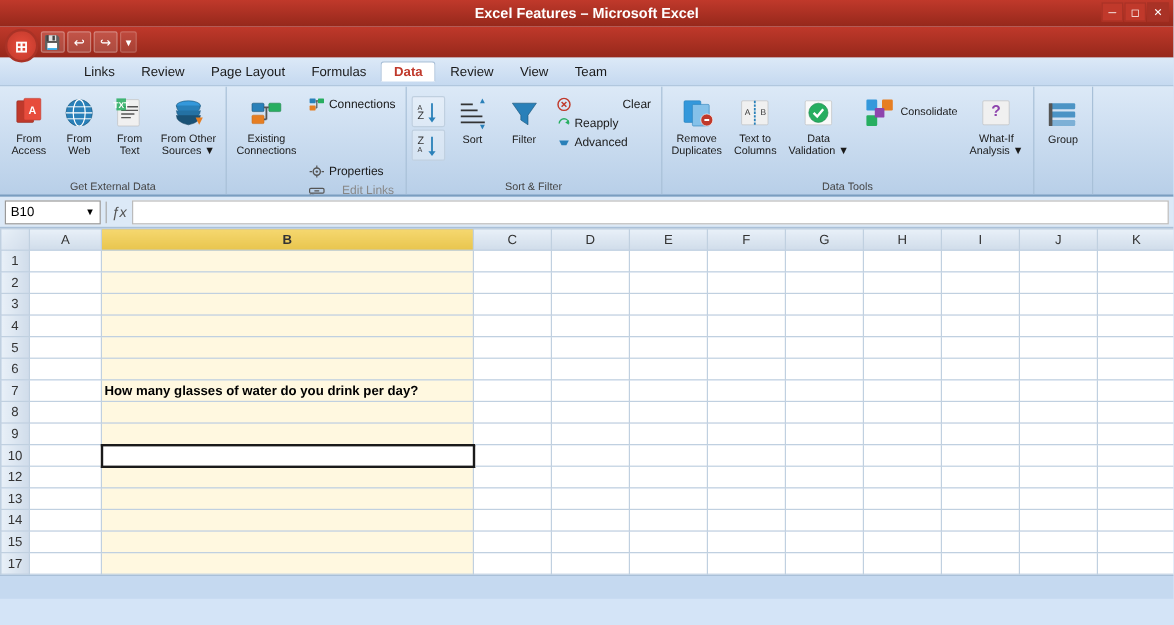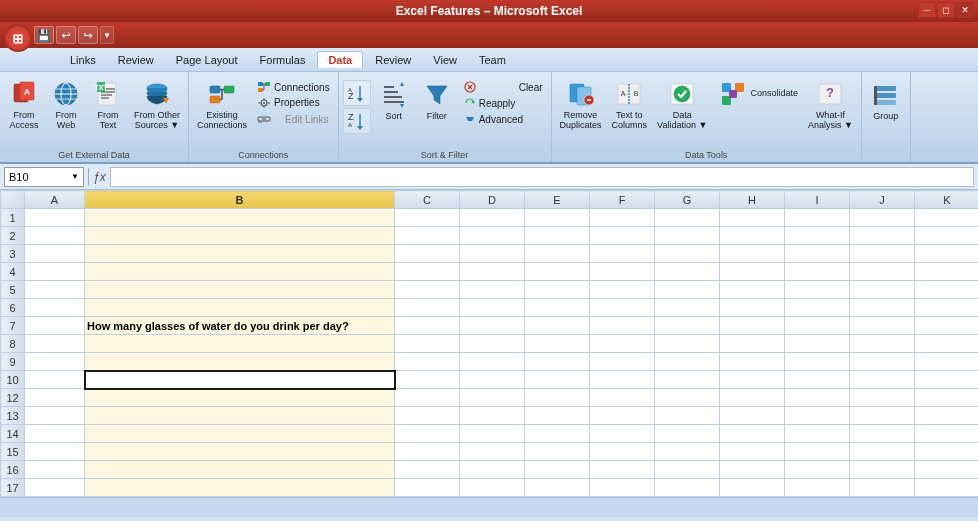--- a/index.html
+++ b/index.html
@@ -123,21 +123,21 @@
           <svg width="14" height="12" viewBox="0 0 14 12">
               <rect x="1" y="1" width="5" height="4" rx="0.5" fill="#2980b9"></rect>
               <rect x="8" y="1" width="5" height="4" rx="0.5" fill="#27ae60"></rect>
               <rect x="1" y="7" width="5" height="4" rx="0.5" fill="#e67e22"></rect>
               <line x1="6" y1="3" x2="8" y2="3" stroke="#555" stroke-width="1"></line>
               <line x1="7" y1="3" x2="7" y2="9" stroke="#555" stroke-width="1"></line>
               <line x1="6" y1="9" x2="7" y2="9" stroke="#555" stroke-width="1"></line>
             </svg>
           <span style="font-size:10px;color:#1a1a1a;">Connections</span>
         </div>
-        <div style="display:flex;gap:3px;padding:1px 4px;cursor:pointer;border-radius:2px;white-space:nowrap;">
+        <div style="display:flex;align-items:center;gap:3px;padding:1px 4px;cursor:pointer;border-radius:2px;white-space:nowrap;margin-top:40px;">
           <svg width="14" height="12" viewBox="0 0 14 12">
               <circle cx="7" cy="6" r="3" fill="none" stroke="#555" stroke-width="1.2"></circle>
               <circle cx="7" cy="6" r="1" fill="#555"></circle>
               <line x1="7" y1="1" x2="7" y2="3" stroke="#555" stroke-width="1"></line>
               <line x1="7" y1="9" x2="7" y2="11" stroke="#555" stroke-width="1"></line>
               <line x1="1" y1="6" x2="3" y2="6" stroke="#555" stroke-width="1"></line>
               <line x1="11" y1="6" x2="13" y2="6" stroke="#555" stroke-width="1"></line>
             </svg>
           <span style="font-size:10px;color:#1a1a1a;">Properties</span>
         </div>
@@ -527,34 +527,20 @@
           <td style="background: white; padding: 0px 2px; height: 18px; font-size: 11px; border: 1px solid rgb(192, 208, 224);"></td>
           <td style="background: white; padding: 0px 2px; height: 18px; font-size: 11px; border: 1px solid rgb(192, 208, 224);"></td>
           <td style="background: white; padding: 0px 2px; height: 18px; font-size: 11px; border: 1px solid rgb(192, 208, 224);"></td>
           <td style="background: white; padding: 0px 2px; height: 18px; font-size: 11px; border: 1px solid rgb(192, 208, 224);"></td>
           <td style="background: white; padding: 0px 2px; height: 18px; font-size: 11px; border: 1px solid rgb(192, 208, 224);"></td>
           <td style="background: white; padding: 0px 2px; height: 18px; font-size: 11px; border: 1px solid rgb(192, 208, 224);"></td>
           <td style="background: white; padding: 0px 2px; height: 18px; font-size: 11px; border: 1px solid rgb(192, 208, 224);"></td>
           <td style="background: white; padding: 0px 2px; height: 18px; font-size: 11px; border: 1px solid rgb(192, 208, 224);"></td>
         </tr>
         <tr>
-          <th style="background: linear-gradient(to right, rgb(232, 240, 248), rgb(208, 220, 234)); text-align: center; font-weight: normal; font-size: 11px; color: rgb(51, 51, 51); width: 24px; min-width: 24px; height: 18px; border: 1px solid rgb(192, 208, 224);">16</th>
-          <td style="background: white; padding: 0px 2px; height: 18px; font-size: 11px; border: 1px solid rgb(192, 208, 224);"></td>
-          <td style="background: rgb(255, 248, 224); padding: 0px 2px; height: 18px; font-size: 11px; border: 1px solid rgb(192, 208, 224);"></td>
-          <td style="background: white; padding: 0px 2px; height: 18px; font-size: 11px; border: 1px solid rgb(192, 208, 224);"></td>
-          <td style="background: white; padding: 0px 2px; height: 18px; font-size: 11px; border: 1px solid rgb(192, 208, 224);"></td>
-          <td style="background: white; padding: 0px 2px; height: 18px; font-size: 11px; border: 1px solid rgb(192, 208, 224);"></td>
-          <td style="background: white; padding: 0px 2px; height: 18px; font-size: 11px; border: 1px solid rgb(192, 208, 224);"></td>
-          <td style="background: white; padding: 0px 2px; height: 18px; font-size: 11px; border: 1px solid rgb(192, 208, 224);"></td>
-          <td style="background: white; padding: 0px 2px; height: 18px; font-size: 11px; border: 1px solid rgb(192, 208, 224);"></td>
-          <td style="background: white; padding: 0px 2px; height: 18px; font-size: 11px; border: 1px solid rgb(192, 208, 224);"></td>
-          <td style="background: white; padding: 0px 2px; height: 18px; font-size: 11px; border: 1px solid rgb(192, 208, 224);"></td>
-          <td style="background: white; padding: 0px 2px; height: 18px; font-size: 11px; border: 1px solid rgb(192, 208, 224);"></td>
-        </tr>
-        <tr>
           <th style="background: linear-gradient(to right, rgb(232, 240, 248), rgb(208, 220, 234)); text-align: center; font-weight: normal; font-size: 11px; color: rgb(51, 51, 51); width: 24px; min-width: 24px; height: 18px; border: 1px solid rgb(192, 208, 224);">17</th>
           <td style="background: white; padding: 0px 2px; height: 18px; font-size: 11px; border: 1px solid rgb(192, 208, 224);"></td>
           <td style="background: rgb(255, 248, 224); padding: 0px 2px; height: 18px; font-size: 11px; border: 1px solid rgb(192, 208, 224);"></td>
           <td style="background: white; padding: 0px 2px; height: 18px; font-size: 11px; border: 1px solid rgb(192, 208, 224);"></td>
           <td style="background: white; padding: 0px 2px; height: 18px; font-size: 11px; border: 1px solid rgb(192, 208, 224);"></td>
           <td style="background: white; padding: 0px 2px; height: 18px; font-size: 11px; border: 1px solid rgb(192, 208, 224);"></td>
           <td style="background: white; padding: 0px 2px; height: 18px; font-size: 11px; border: 1px solid rgb(192, 208, 224);"></td>
           <td style="background: white; padding: 0px 2px; height: 18px; font-size: 11px; border: 1px solid rgb(192, 208, 224);"></td>
           <td style="background: white; padding: 0px 2px; height: 18px; font-size: 11px; border: 1px solid rgb(192, 208, 224);"></td>
           <td style="background: white; padding: 0px 2px; height: 18px; font-size: 11px; border: 1px solid rgb(192, 208, 224);"></td>

